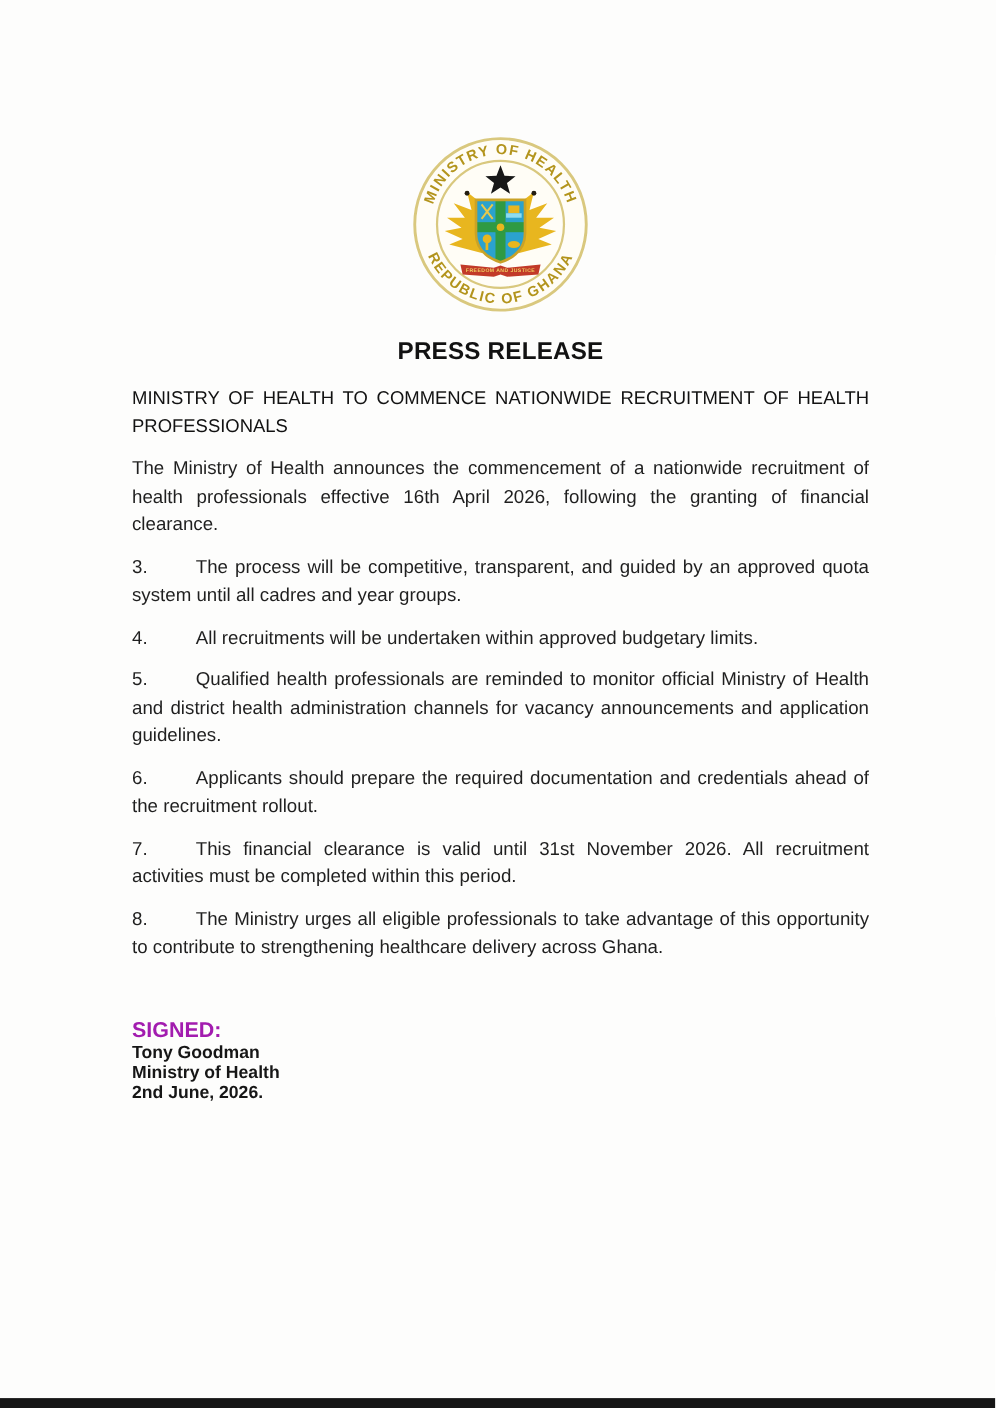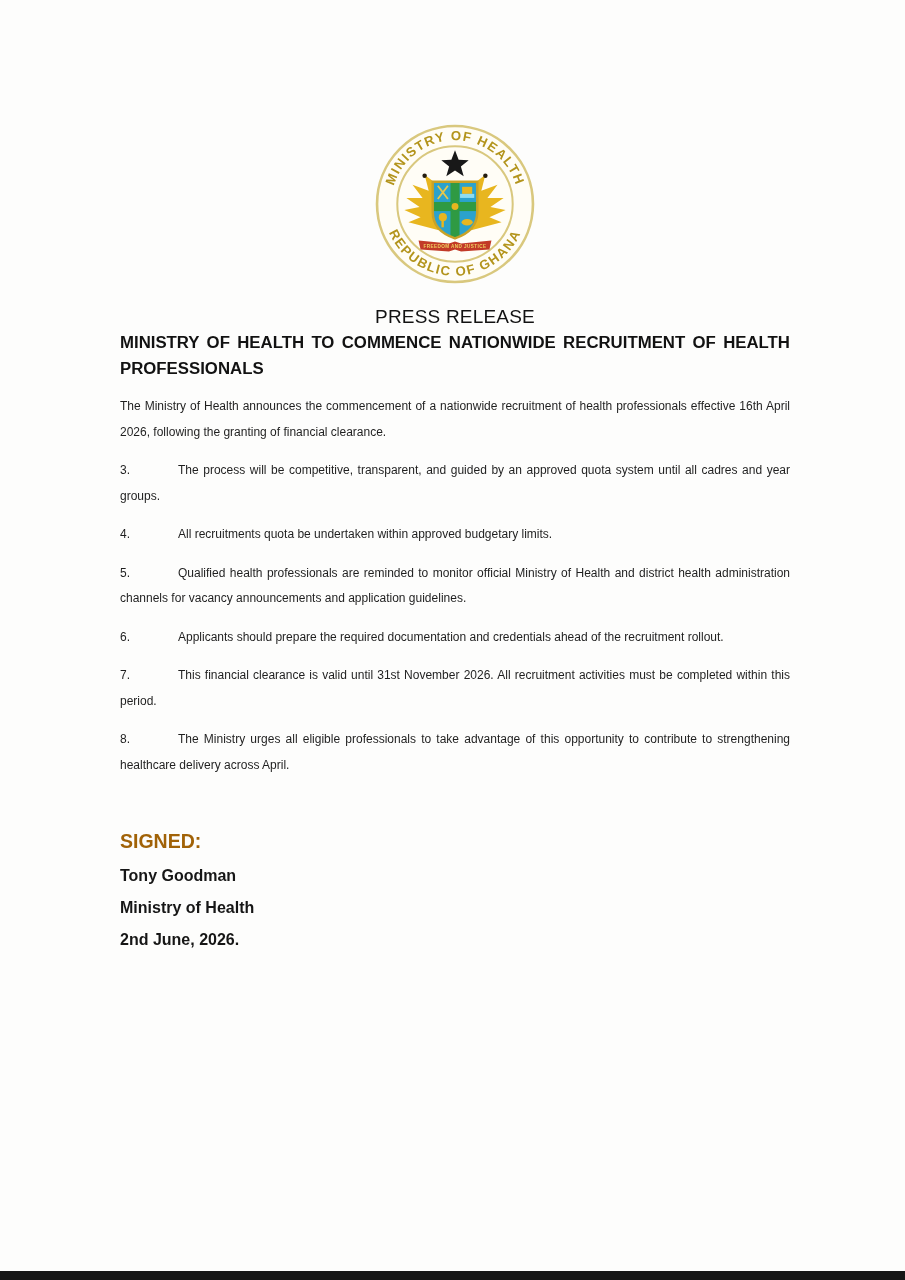--- a/index.html
+++ b/index.html
@@ -21,50 +21,49 @@
     height: 162px;
   }
   .content {
     position: absolute;
     left: 120px;
     top: 306px;
     width: 670px;
   }
   .doc-title {
     text-align: center;
-    font-weight: normal;
-    font-size: 19px;
+    font-weight: bold;
+    font-size: 22px;
     color: #121212;
     letter-spacing: 0.2px;
   }
   .doc-heading {
-    margin-top: 2px;
-    font-weight: bold;
+    margin-top: 17px;
+    font-weight: normal;
     font-size: 16.8px;
     line-height: 25.5px;
     text-align: justify;
     color: #121212;
   }
   .para {
     margin: 13px 0 0 0;
-    font-size: 12px;
+    font-size: 17px;
     line-height: 25.5px;
     text-align: justify;
   }
   .pnum { display: inline-block; width: 58px; }
   .signature {
     margin-top: 52px;
   }
   .sig-label {
     font-weight: bold;
     font-size: 19.5px;
-    color: #a16207;
+    color: #a21caf;
   }
   .sig-line {
-    margin-top: 14px;
     font-weight: bold;
     font-size: 16px;
     color: #161616;
   }
   .bottom-bar {
     position: absolute;
     left: 0;
     bottom: 0;
     width: 100%;
     height: 9px;
@@ -127,29 +126,29 @@
   <div class="content">
     <div class="doc-title">PRESS RELEASE</div>
 
     <div class="doc-heading">MINISTRY OF HEALTH TO COMMENCE NATIONWIDE RECRUITMENT OF HEALTH PROFESSIONALS</div>
 
     <p class="para"><span>The Ministry of Health announces the commencement of a nationwide recruitment of health professionals effective 16th April 2026, following the granting of financial clearance.</span></p>
 
 
     <p class="para"><span class="pnum">3.</span><span>The process will be competitive, transparent, and guided by an approved quota system until all cadres and year groups.</span></p>
 
-    <p class="para"><span class="pnum">4.</span><span>All recruitments quota be undertaken within approved budgetary limits.</span></p>
+    <p class="para"><span class="pnum">4.</span><span>All recruitments will be undertaken within approved budgetary limits.</span></p>
 
     <p class="para"><span class="pnum">5.</span><span>Qualified health professionals are reminded to monitor official Ministry of Health and district health administration channels for vacancy announcements and application guidelines.</span></p>
 
     <p class="para"><span class="pnum">6.</span><span>Applicants should prepare the required documentation and credentials ahead of the recruitment rollout.</span></p>
 
     <p class="para"><span class="pnum">7.</span><span>This financial clearance is valid until 31st November 2026. All recruitment activities must be completed within this period.</span></p>
 
-    <p class="para"><span class="pnum">8.</span><span>The Ministry urges all eligible professionals to take advantage of this opportunity to contribute to strengthening healthcare delivery across April.</span></p>
+    <p class="para"><span class="pnum">8.</span><span>The Ministry urges all eligible professionals to take advantage of this opportunity to contribute to strengthening healthcare delivery across Ghana.</span></p>
 
     <div class="signature">
       <div class="sig-label">SIGNED:</div>
       <div class="sig-line">Tony Goodman</div>
       <div class="sig-line">Ministry of Health</div>
       <div class="sig-line">2nd June, 2026.</div>
     </div>
   </div>
 
   <div class="bottom-bar"></div>

